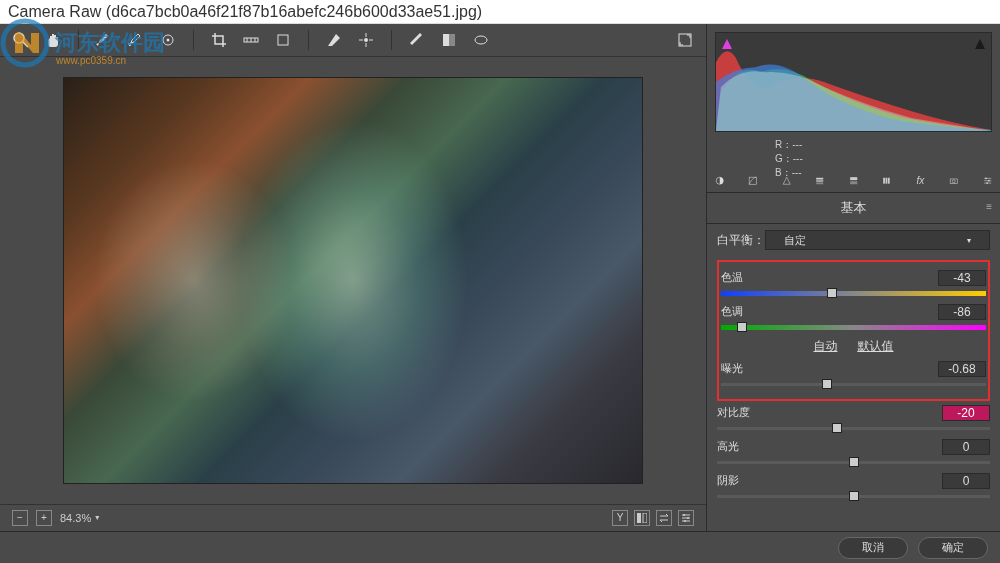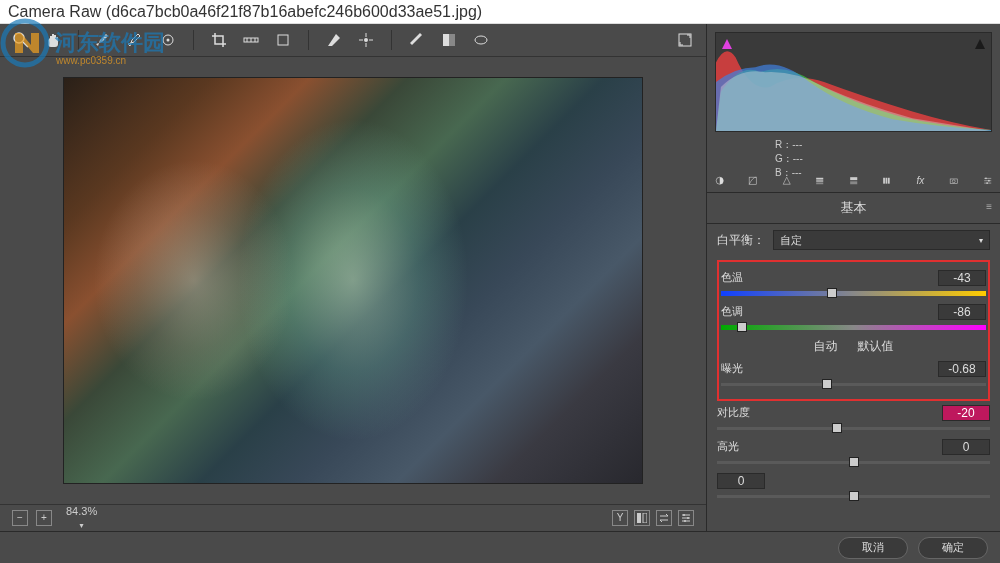--- a/index.html
+++ b/index.html
@@ -10,50 +10,50 @@
 .toolbar { height: 36px; display: flex; align-items: center; padding: 0 12px; gap: 14px; border-bottom: 1px solid #333; }
 .toolbar .sep { width: 1px; height: 20px; background: #333; margin: 0 2px; }
 .icon { width: 18px; height: 18px; display: flex; align-items: center; justify-content: center; color: #ddd; cursor: pointer; }
 .icon svg { width: 16px; height: 16px; }
 .preview-area { flex: 1; display: flex; align-items: center; justify-content: center; padding: 20px; }
 .preview-img { width: 580px; height: 407px; background: linear-gradient(135deg, #2a2018 0%, #5a3820 15%, #8a5030 25%, #3a4838 35%, #486850 45%, #2a4048 55%, #384858 65%, #485868 75%, #3a3a42 85%, #28282e 100%); border: 1px solid #222; position: relative; overflow: hidden; }
 .preview-img::before { content: ""; position: absolute; left: 30%; top: 10%; width: 40%; height: 80%; background: radial-gradient(ellipse at center, rgba(200,230,200,0.5) 0%, rgba(120,180,160,0.3) 40%, transparent 70%); }
 .preview-img::after { content: ""; position: absolute; left: 5%; top: 20%; width: 35%; height: 60%; background: radial-gradient(ellipse at center, rgba(240,220,200,0.4) 0%, rgba(200,180,160,0.2) 40%, transparent 70%); }
 .bottom-bar { height: 30px; display: flex; align-items: center; padding: 0 12px; gap: 8px; border-top: 1px solid #333; }
 .bb-btn { width: 16px; height: 16px; border: 1px solid #888; display: flex; align-items: center; justify-content: center; color: #ccc; font-size: 10px; cursor: pointer; }
-.zoom { color: #ccc; font-size: 11px; margin-left: 6px; display: flex; align-items: center; gap: 4px; flex-direction: column; }
+.zoom { color: #ccc; font-size: 11px; display: flex; align-items: center; gap: 4px; }
 .bb-right { margin-left: auto; display: flex; gap: 6px; }
 .bb-right .bb-btn { border-color: #888; }
 .right-panel { width: 294px; height: 100%; background: #4a4a4a; border-left: 1px solid #2a2a2a; display: flex; flex-direction: column; }
 .histogram-area { height: 145px; padding: 8px; position: relative; }
 .histogram { width: 100%; height: 100px; background: #3a3a3a; border: 1px solid #2a2a2a; position: relative; overflow: hidden; }
 .hist-clip { position: absolute; top: 4px; width: 14px; height: 14px; }
 .hist-clip.left { left: 4px; }
 .hist-clip.right { right: 4px; }
 .rgb-readout { color: #ccc; font-size: 10px; margin-top: 6px; line-height: 14px; padding-left: 60px; }
 .tab-strip { height: 24px; display: flex; align-items: center; padding: 0 8px; gap: 24px; border-bottom: 1px solid #2a2a2a; }
 .tab-strip .tab-icon { width: 18px; height: 18px; display: flex; align-items: center; justify-content: center; color: #ccc; cursor: pointer; }
 .panel-title { text-align: center; color: #ddd; font-size: 13px; padding: 6px 0; border-bottom: 1px solid #2a2a2a; position: relative; }
 .panel-menu { position: absolute; right: 8px; top: 8px; color: #aaa; font-size: 10px; }
 .controls { flex: 1; padding: 6px 10px; overflow: hidden; }
-.wb-row { display: flex; align-items: center; gap: 8px; margin-bottom: 10px; color: #ddd; font-size: 12px; }
-.wb-select { flex: 1; height: 20px; background: #3a3a3a; border: 1px solid #2a2a2a; color: #ddd; font-size: 11px; padding: 0 6px; display: flex; align-items: center; justify-content: space-between; }
+.wb-row { display: flex; align-items: center; margin-bottom: 10px; color: #ddd; font-size: 12px; }
+.wb-select { flex: 1; height: 20px; background: #3a3a3a; border: 1px solid #2a2a2a; color: #ddd; font-size: 11px; padding: 0 18px; display: flex; align-items: center; justify-content: space-between; }
 .redbox { border: 2px solid #e03030; padding: 4px 2px; margin-bottom: 4px; }
 .slider-row { display: flex; margin: 4px 0 2px; color: #ddd; font-size: 11px; }
 .slider-row .label { flex: 1; }
 .slider-row .value { width: 48px; height: 16px; background: #3a3a3a; border: 1px solid #2a2a2a; color: #ddd; text-align: center; font-size: 12px; line-height: 14px; }
 .slider-row .value.active { background: #be185d; color: #fff; }
 .slider-track { height: 10px; position: relative; margin-bottom: 6px; }
 .slider-track .track { position: absolute; left: 0; right: 0; top: 4px; height: 3px; background: #5a5a5a; }
 .slider-track .gradient { position: absolute; left: 0; right: 0; top: 3px; height: 5px; }
 .temp-grad { background: linear-gradient(to right, #1040ff 0%, #888 50%, #ffcc00 100%); }
 .tint-grad { background: linear-gradient(to right, #00aa00 0%, #888 50%, #ff00ff 100%); }
 .slider-track .handle { position: absolute; top: 0; width: 10px; height: 10px; background: #ccc; border: 1px solid #222; transform: translateX(-5px); }
 .auto-default { display: flex; justify-content: center; gap: 20px; color: #ddd; font-size: 12px; margin: 6px 0; }
-.auto-default span { cursor: pointer; }
+.auto-default span { text-decoration: underline; cursor: pointer; }
 .footer { height: 32px; background: #4a4a4a; border-top: 1px solid #2a2a2a; display: flex; align-items: center; justify-content: flex-end; padding: 0 12px; gap: 10px; }
 .foot-btn { min-width: 70px; height: 22px; background: #3a3a3a; border: 1px solid #666; border-radius: 11px; color: #ddd; font-size: 11px; display: flex; align-items: center; justify-content: center; cursor: pointer; }
 .watermark { position: absolute; left: 0; top: 18px; width: 190px; height: 50px; opacity: 0.7; pointer-events: none; }
 </style>
 </head>
 <body>
 
 <div class="titlebar">
   <span>Camera Raw (d6ca7bcb0a46f21f87b16abefc246b600d33ae51.jpg)</span>
 </div>
@@ -326,20 +326,21 @@
       <div class="slider-row">
         <span class="label">高光</span>
         <span class="value">0</span>
       </div>
       <div class="slider-track">
         <div class="track"></div>
         <div class="handle" style="left:50%"></div>
       </div>
 
       <div class="slider-row">
+        <span class="label">阴影</span>
         <span class="value">0</span>
       </div>
       <div class="slider-track">
         <div class="track"></div>
         <div class="handle" style="left:50%"></div>
       </div>
     </div>
   </div>
 </div>
 

